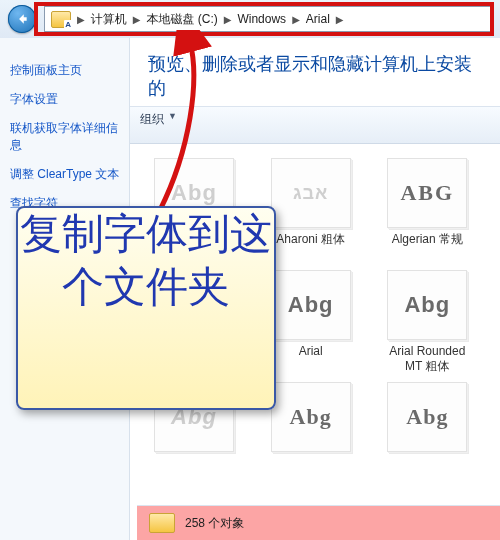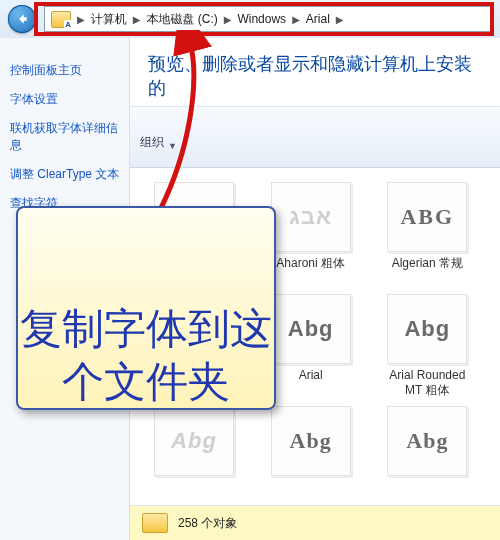--- a/index.html
+++ b/index.html
@@ -16,34 +16,34 @@
   .crumb-sep{color:#555;font-size:10px;}
   .red-box{position:absolute;left:34px;top:2px;right:6px;height:34px;border:4px solid #d41111;pointer-events:none;box-sizing:border-box;}
   
   .body{position:absolute;left:0;right:0;top:38px;bottom:0;display:flex;}
   .sidebar{width:130px;background:#f4f8fc;border-right:1px solid #d7e1ec;padding:12px 0 0 10px;box-sizing:border-box;}
   .sidebar a{display:block;color:#1456c7;text-decoration:none;margin:12px 0;cursor:pointer;}
   .sidebar .spacer{height:250px;}
   .sidebar .footer{color:#666;margin-top:85px;}
   .main{flex:1;display:flex;flex-direction:column;}
   .main-head{padding:14px 18px 6px 18px;color:#0b4aa2;font-size:18px;}
-  .toolbar{height:28px;background:linear-gradient(#f7fbff,#e6eef7);border-top:1px solid #dbe4ef;border-bottom:1px solid #cfdae7;display:flex;align-items:flex-end;padding:16px 10px;gap:4px;}
+  .toolbar{height:28px;background:linear-gradient(#f7fbff,#e6eef7);border-top:1px solid #dbe4ef;border-bottom:1px solid #cfdae7;display:flex;align-items:flex-start;padding:4px 10px;gap:4px;}
   .toolbar span{color:#2a3a52;}
   .toolbar .caret{font-size:9px;color:#4a5a72;}
   .grid{flex:1;padding:14px 10px 0 18px;display:grid;grid-template-columns:repeat(3,1fr);gap:8px 8px;align-content:start;}
   .font-item{display:flex;flex-direction:column;align-items:center;width:92px;}
   .thumb{width:78px;height:68px;border:1px solid #e2e2e2;background:#fdfdfd;display:flex;align-items:center;justify-content:center;position:relative;box-shadow:1px 1px 0 #f0f0f0,2px 2px 0 #eaeaea;}
   .thumb.dim{color:#cfcfcf;}
   .thumb-text{font-weight:bold;letter-spacing:1px;}
   .flabel{text-align:center;margin-top:4px;color:#333;line-height:1.25;height:30px;}
   
-  .status{position:absolute;left:130px;right:0;bottom:0;height:34px;border-top:1px solid #dbe4ef;background:#fef9c3;display:flex;align-items:center;padding:0 12px;gap:10px;}
+  .status{position:absolute;left:137px;right:0;bottom:0;height:34px;border-top:1px solid #dbe4ef;background:#fca5a5;display:flex;align-items:center;padding:0 12px;gap:10px;}
   .status .sfolder{width:24px;height:18px;background:linear-gradient(#ffe9a8,#f5c542);border:1px solid #caa336;border-radius:2px;}
   
-  .callout{position:absolute;left:16px;top:206px;width:256px;height:200px;background:linear-gradient(#fffef0,#fff3b8);border:2px solid #3a58a6;border-radius:8px;box-shadow:3px 4px 8px rgba(0,0,0,.35);display:flex;align-items:flex-end;justify-content:center;z-index:5;}
+  .callout{position:absolute;left:16px;top:206px;width:256px;height:200px;background:linear-gradient(#fffef0,#fff3b8);border:2px solid #3a58a6;border-radius:8px;box-shadow:3px 4px 8px rgba(0,0,0,.35);display:flex;align-items:flex-start;justify-content:center;z-index:5;}
   .callout-text{color:#2038b0;font-size:42px;line-height:1.25;text-align:center;font-family:"SimSun","Songti SC",serif;}
   
   .arrow{position:absolute;left:120px;top:30px;z-index:4;pointer-events:none;}
 </style>
 </head>
 <body>
 
 <div class="window">
 
   <div class="addr-wrap">
@@ -91,21 +91,21 @@
       </div>
       <div class="grid" id="grid">
           <div class="font-item">
             <div class="thumb dim">
               <span class="thumb-text" style="font-size: 22px; color: rgb(207, 207, 207);">Abg</span>
             </div>
             <div class="flabel"></div>
           </div>
           <div class="font-item">
             <div class="thumb dim">
-              <span class="thumb-text" style="font-size: 22px; color: rgb(207, 207, 207);">אבג</span>
+              <span class="thumb-text" style="font-size: 18px; color: rgb(207, 207, 207);">אבג</span>
             </div>
             <div class="flabel">Aharoni 粗体</div>
           </div>
           <div class="font-item">
             <div class="thumb">
               <span class="thumb-text" style="font-size: 22px; color: rgb(106, 106, 106);;font-family:serif;letter-spacing:2px">ABG</span>
             </div>
             <div class="flabel">Algerian 常规</div>
           </div>
           <div class="font-item">

